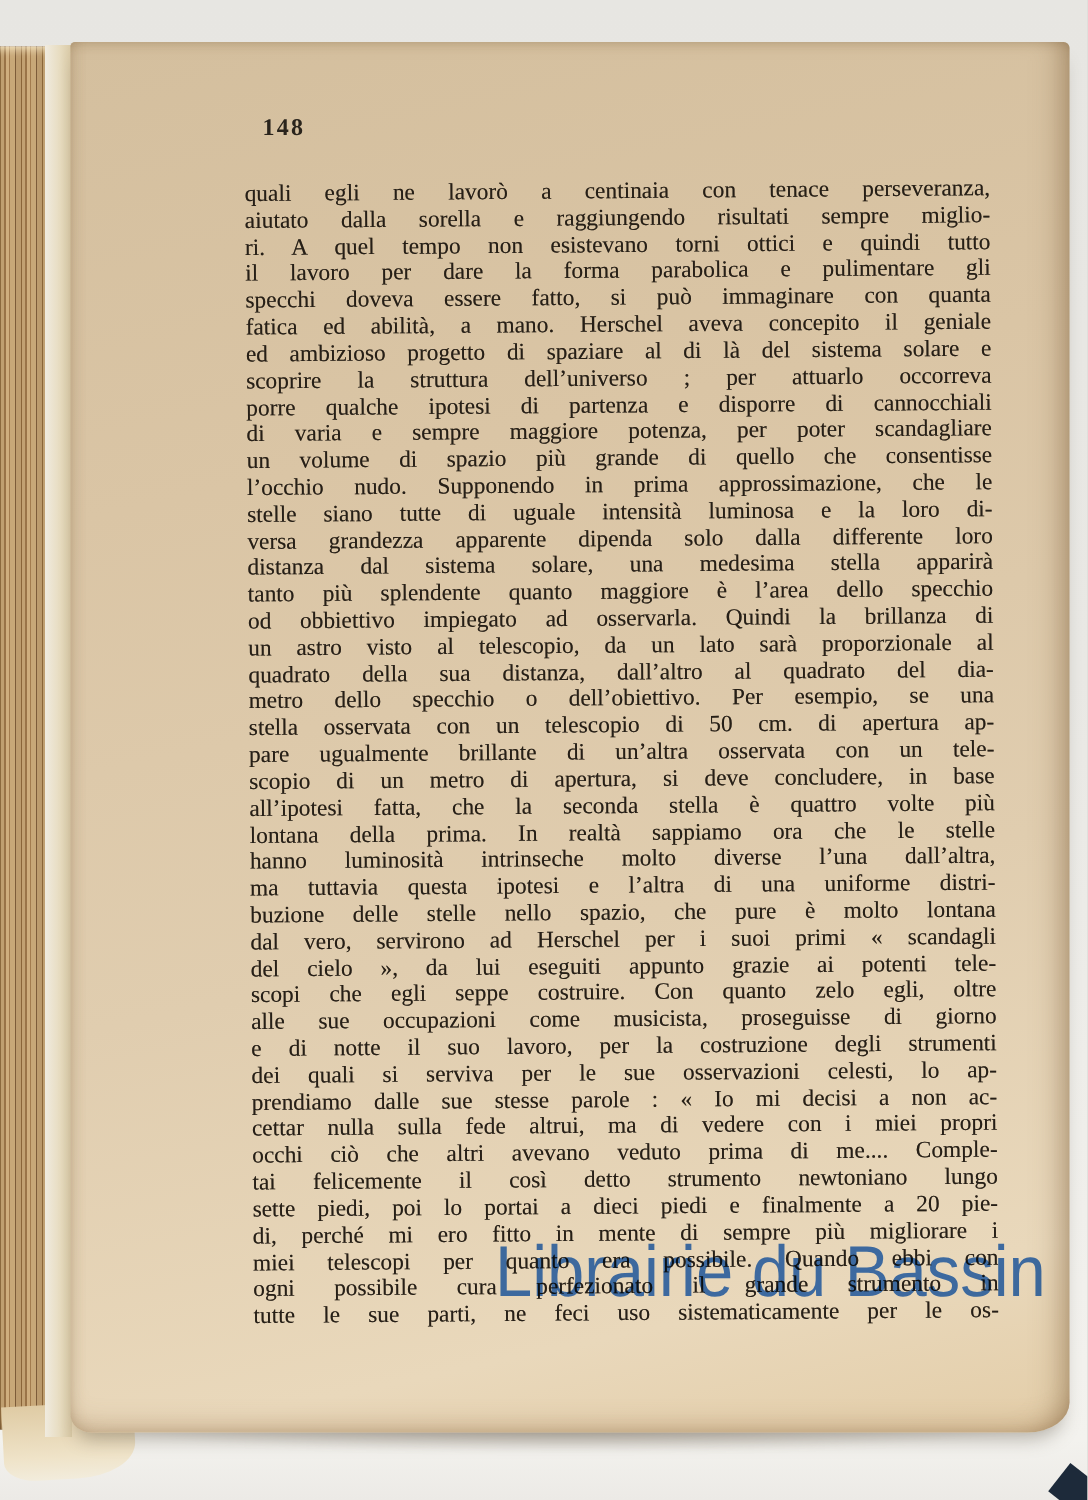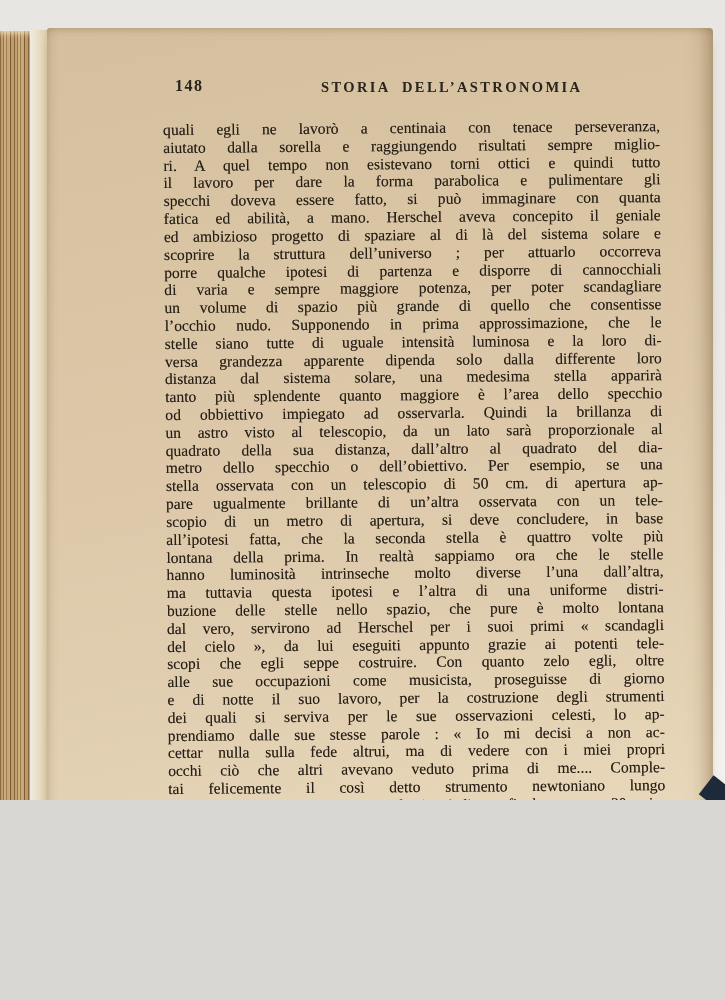--- a/index.html
+++ b/index.html
@@ -1,17 +1,17 @@
 <!DOCTYPE html>
 <html><head>
 <meta charset="utf-8">
 <style>
   html,body{margin:0;padding:0;background:#d8d7d3;}
   .photo{
-    position:relative;width:725px;height:800px;overflow:hidden;
+    position:relative;width:725px;height:1000px;overflow:hidden;
     background:linear-gradient(180deg,#e7e6e2 0%,#e9e8e4 45%,#f3f2ee 96%,#eceae6 100%);
     font-family:"Liberation Serif",serif;
   }
   
   .fore-edge{
     position:absolute;left:0;top:31px;width:30px;height:922px;
     background:repeating-linear-gradient(90deg,
       #8a6539 0 1px,#c2a172 1px 3px,#9a7448 3px 4px,#cfae7e 4px 6px,
       #a37c4e 6px 7px,#c8a878 7px 10px,#7d5c39 10px 11px,#bd9c6e 11px 14px);
     box-shadow:inset 0 6px 6px -4px rgba(255,244,210,.8), inset 0 -8px 8px -5px rgba(90,60,30,.5);
@@ -75,21 +75,20 @@
 <body>
 
 <div class="photo">
   <div class="fore-edge"></div>
   <div class="edge-under"></div>
   <div class="gap-strip"></div>
   <div class="floor-shadow"></div>
 
   <div class="page">
     <div class="page-number">148</div>
-    <div class="running-title">STORIA DELL’ASTRONOMIA</div>
     <div class="text-block">
         <div class="line" style="color: rgb(38, 31, 23);">quali egli ne lavorò a centinaia con tenace perseveranza,</div>
         <div class="line" style="color: rgb(38, 31, 23);">aiutato dalla sorella e raggiungendo risultati sempre miglio-</div>
         <div class="line" style="color: rgb(38, 31, 23);">ri. A quel tempo non esistevano torni ottici e quindi tutto</div>
         <div class="line" style="color: rgb(38, 31, 23);">il lavoro per dare la forma parabolica e pulimentare gli</div>
         <div class="line" style="color: rgb(38, 31, 23);">specchi doveva essere fatto, si può immaginare con quanta</div>
         <div class="line" style="color: rgb(38, 31, 23);">fatica ed abilità, a mano. Herschel aveva concepito il geniale</div>
         <div class="line" style="color: rgb(38, 31, 23);">ed ambizioso progetto di spaziare al di là del sistema solare e</div>
         <div class="line" style="color: rgb(38, 31, 23);">scoprire la struttura dell’universo ; per attuarlo occorreva</div>
         <div class="line" style="color: rgb(38, 31, 23);">porre qualche ipotesi di partenza e disporre di cannocchiali</div>

